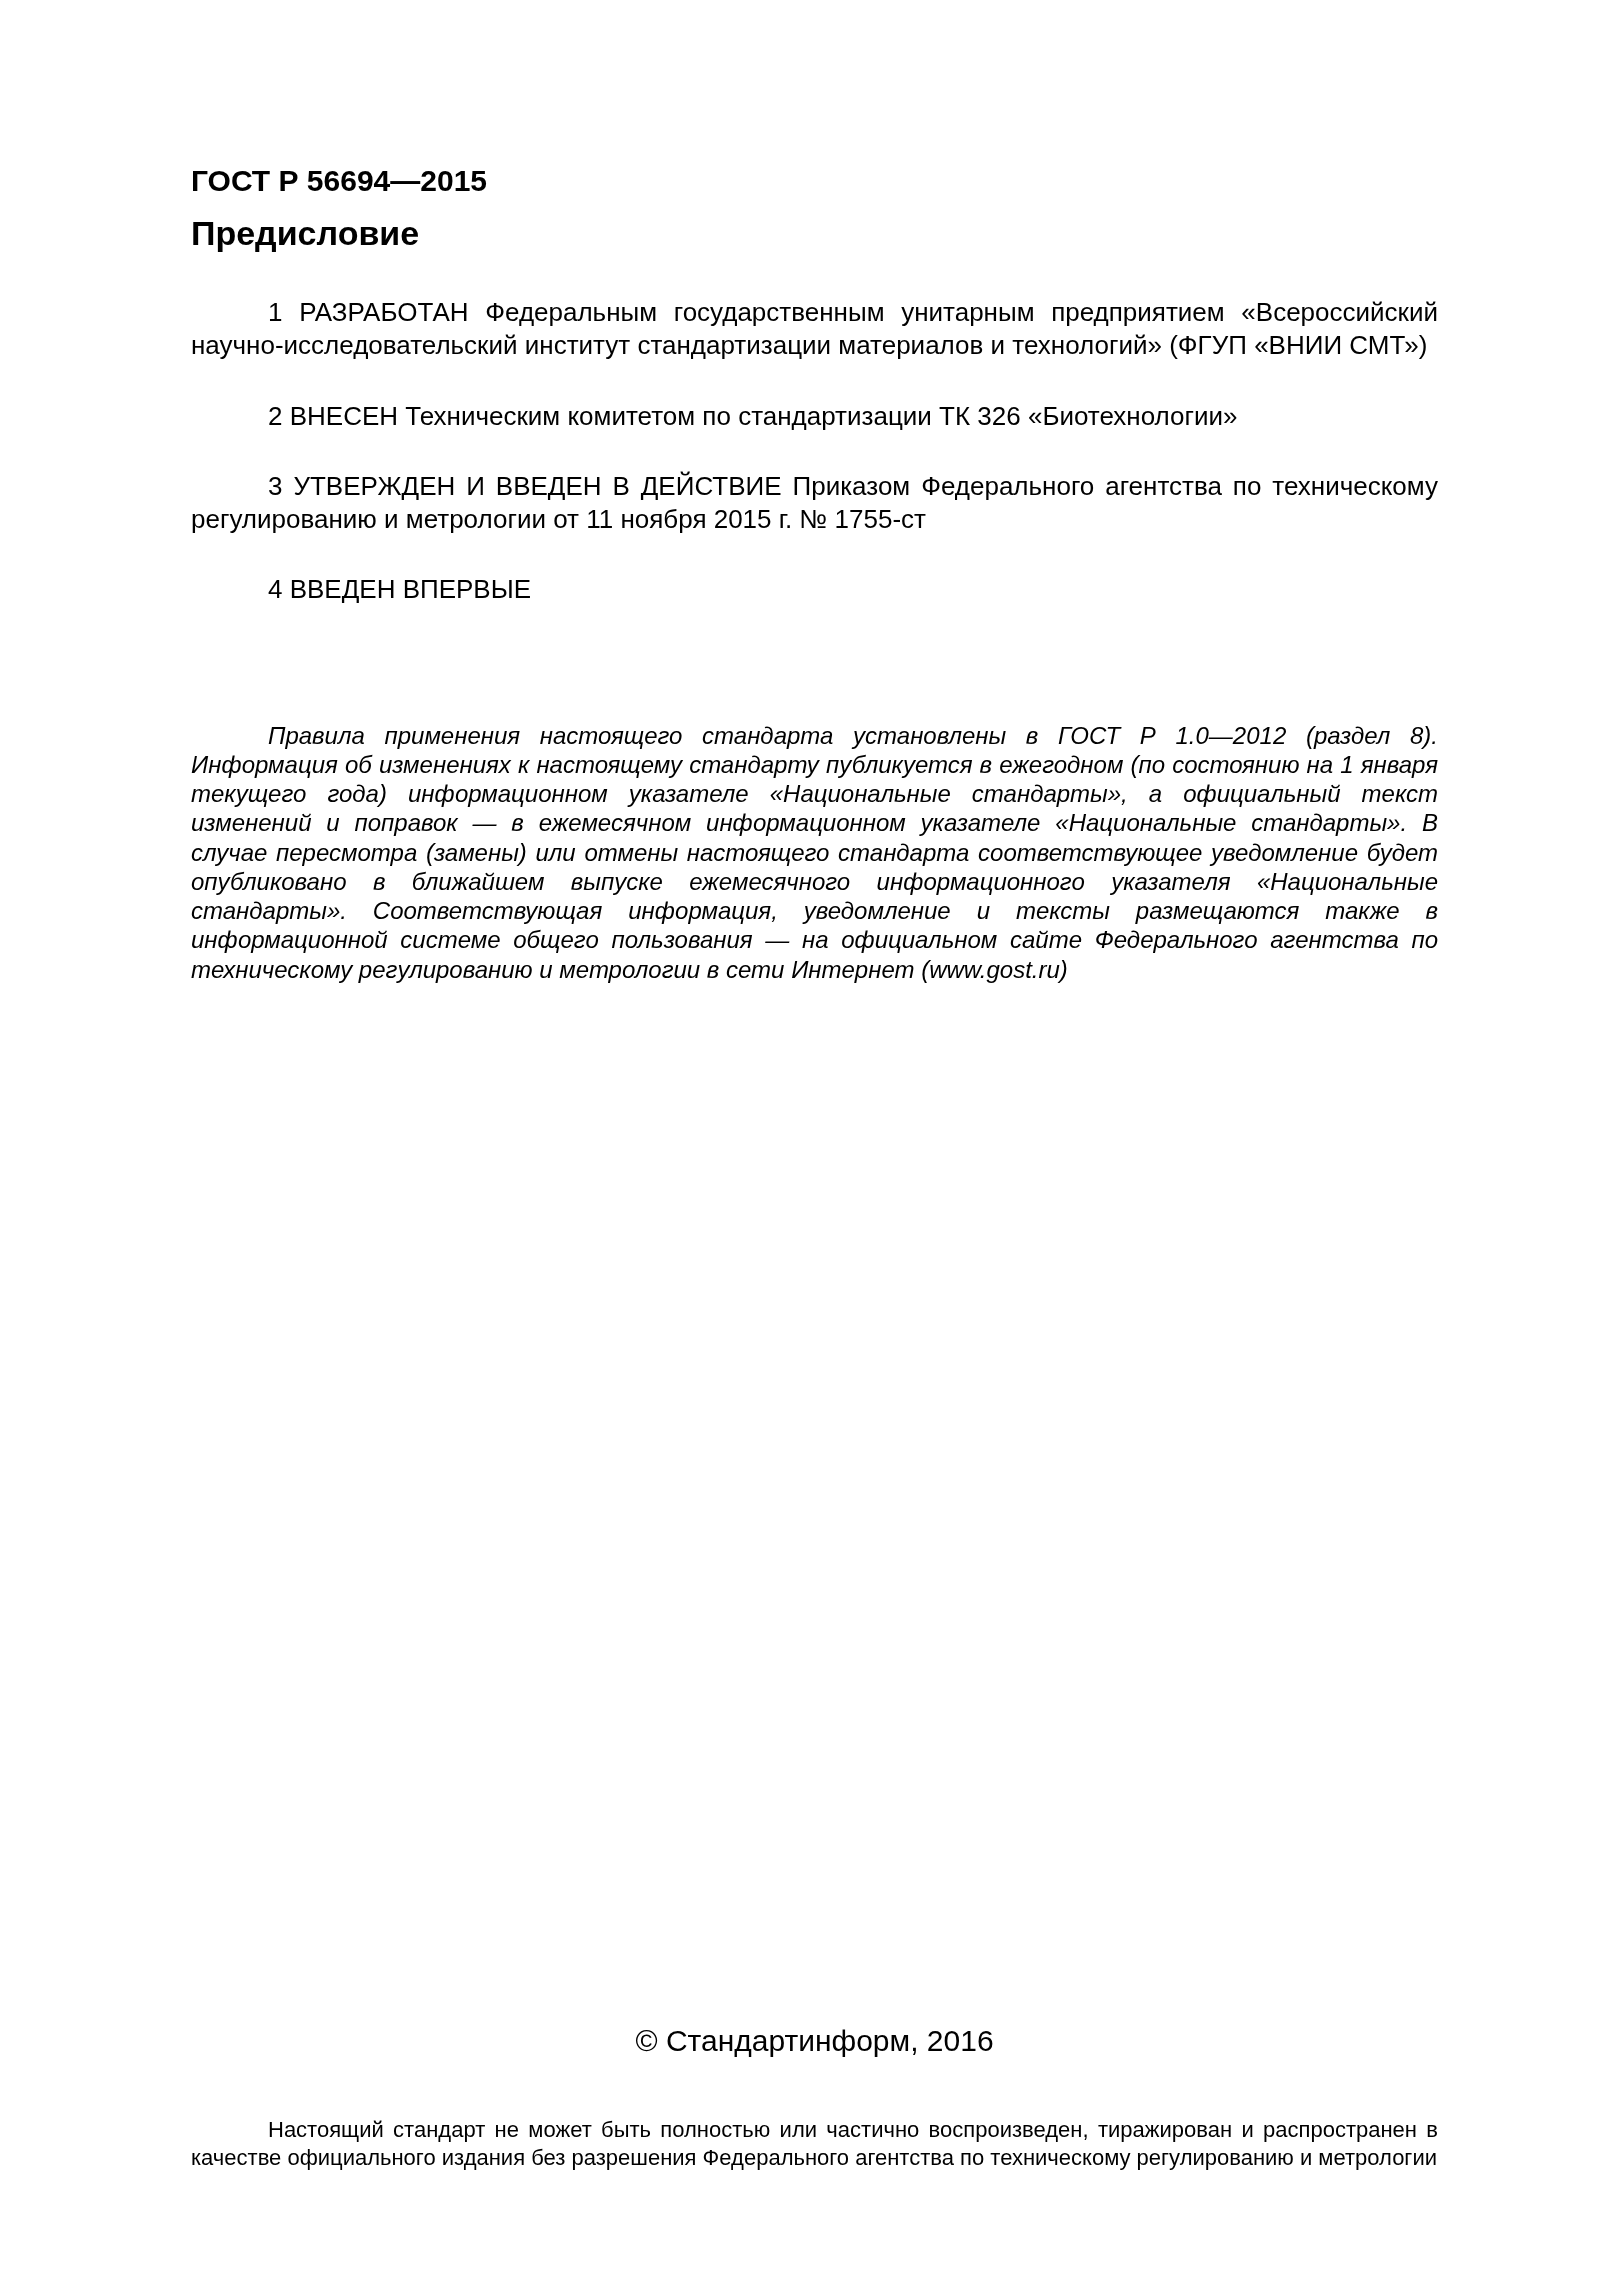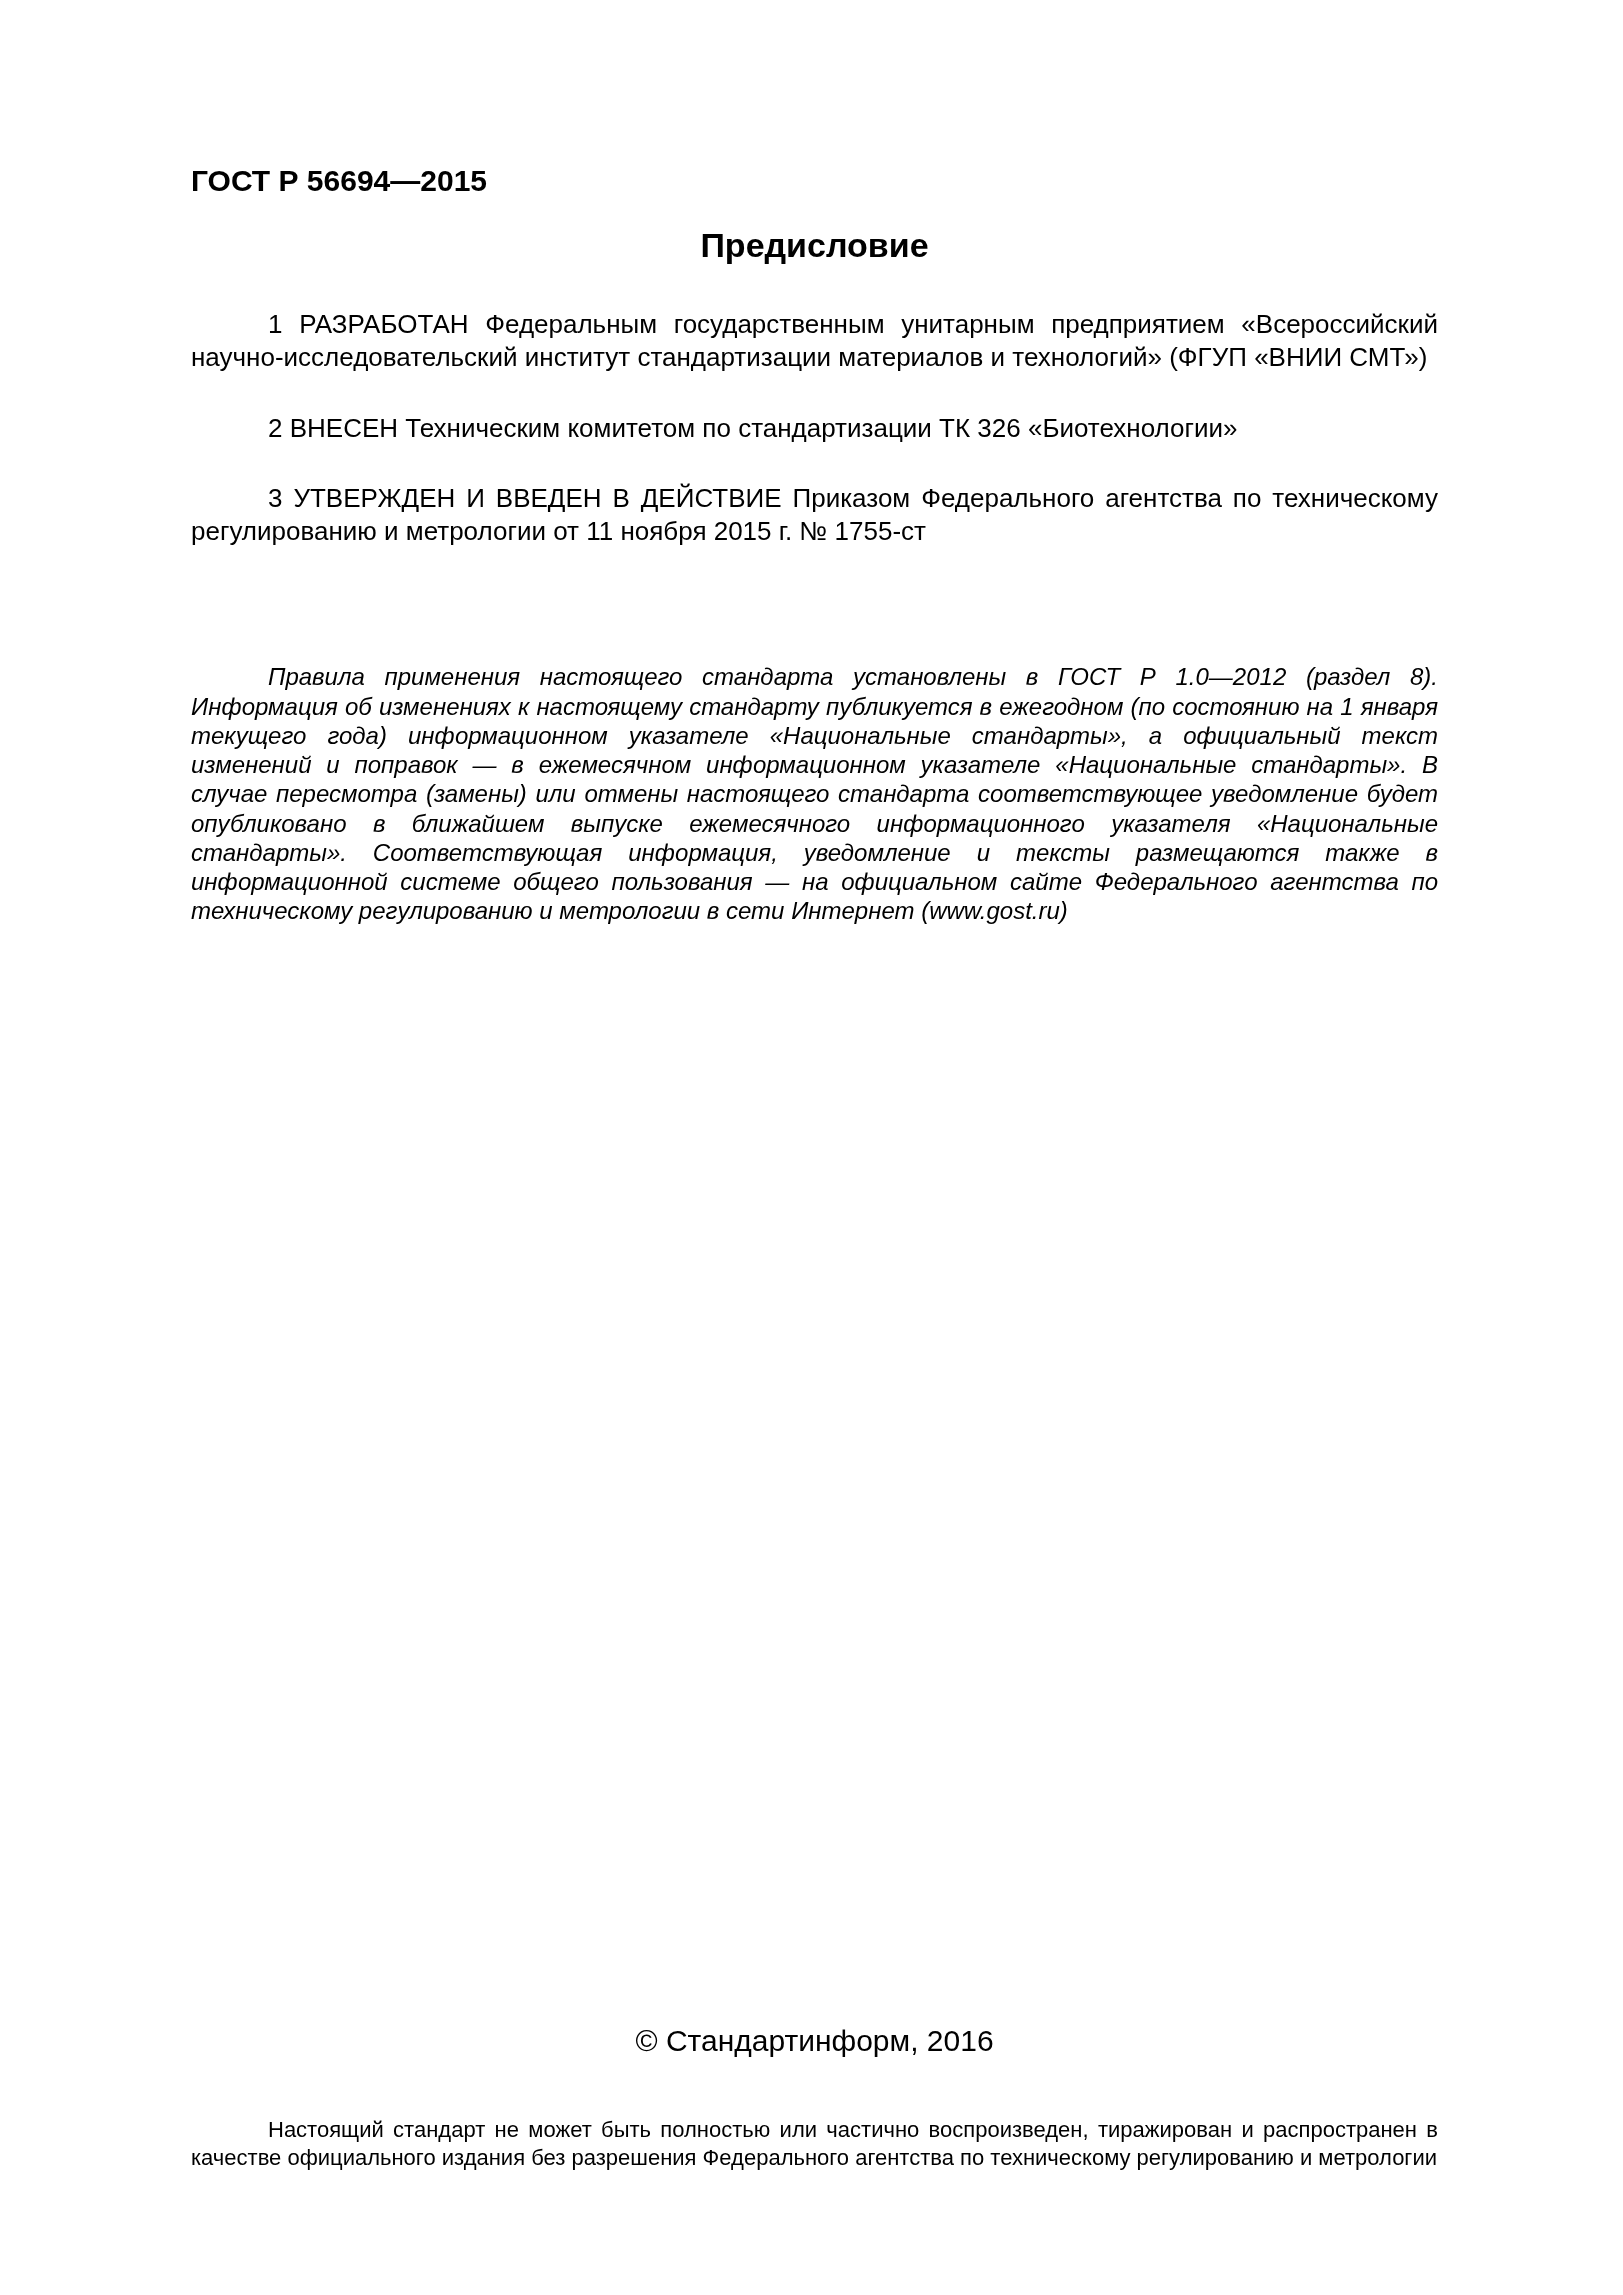--- a/index.html
+++ b/index.html
@@ -25,22 +25,22 @@
   }
   .page-header {
     font-size: 30px;
     font-weight: bold;
     line-height: 1.1;
     margin: 0 0 17px 0;
   }
   .doc-title {
     font-size: 34px;
     font-weight: bold;
-    text-align: center;
-    margin: 12px 0 43px 0;
+    text-align: left;
+    margin: 0 0 43px 0;
   }
   .para {
     font-size: 26px;
     line-height: 1.28;
     text-align: justify;
     text-indent: 77px;
     margin: 0 0 37px 0;
   }
   .legal-note {
     font-size: 24px;
@@ -78,20 +78,21 @@
   <div class="page-header">ГОСТ Р 56694—2015</div>
 
   <div class="doc-title">Предисловие</div>
 
   <p class="para">1  РАЗРАБОТАН Федеральным государственным унитарным предприятием «Всероссийский научно-исследовательский институт стандартизации материалов и технологий» (ФГУП «ВНИИ СМТ»)</p>
 
   <p class="para">2  ВНЕСЕН Техническим комитетом по стандартизации ТК 326 «Биотехнологии»</p>
 
   <p class="para">3  УТВЕРЖДЕН И ВВЕДЕН В ДЕЙСТВИЕ Приказом Федерального агентства по техническому регулированию и метрологии от 11 ноября 2015 г. № 1755-ст</p>
 
+  <p class="para">4  ВВЕДЕН ВПЕРВЫЕ</p>
 
   <p class="legal-note">Правила применения настоящего стандарта установлены в ГОСТ Р 1.0—2012 (раздел 8). Информация об изменениях к настоящему стандарту публикуется в ежегодном (по состоянию на 1 января текущего года) информационном указателе «Национальные стандарты», а официальный текст изменений и поправок — в ежемесячном информационном указателе «Национальные стандарты». В случае пересмотра (замены) или отмены настоящего стандарта соответствующее уведомление будет опубликовано в ближайшем выпуске ежемесячного информационного указателя «Национальные стандарты». Соответствующая информация, уведомление и тексты размещаются также в информационной системе общего пользования — на официальном сайте Федерального агентства по техническому регулированию и метрологии в сети Интернет (www.gost.ru)</p>
 
   <div class="spacer"></div>
 
   <div class="copyright">© Стандартинформ, 2016</div>
 
   <p class="footer-note">Настоящий стандарт не может быть полностью или частично воспроизведен, тиражирован и распространен в качестве официального издания без разрешения Федерального агентства по техническому регулированию и метрологии</p>
 
 

